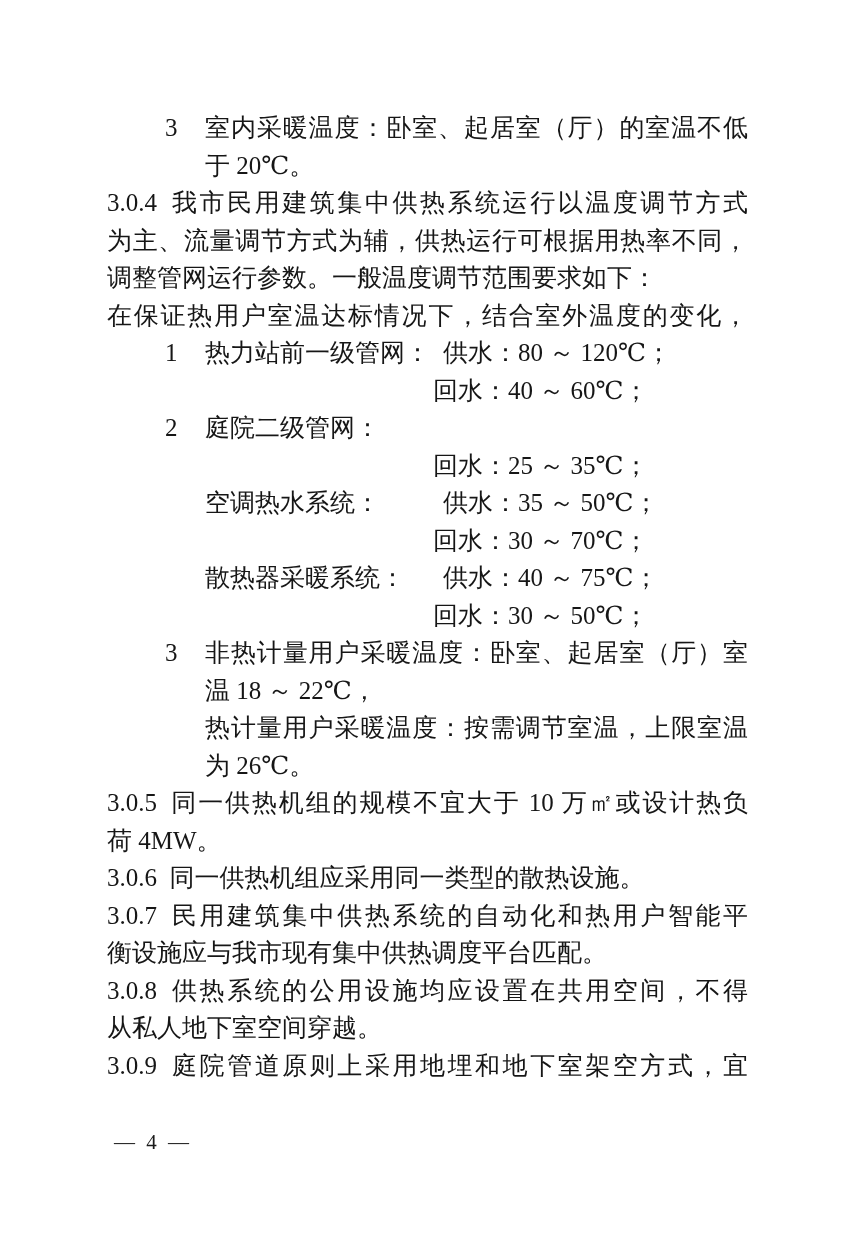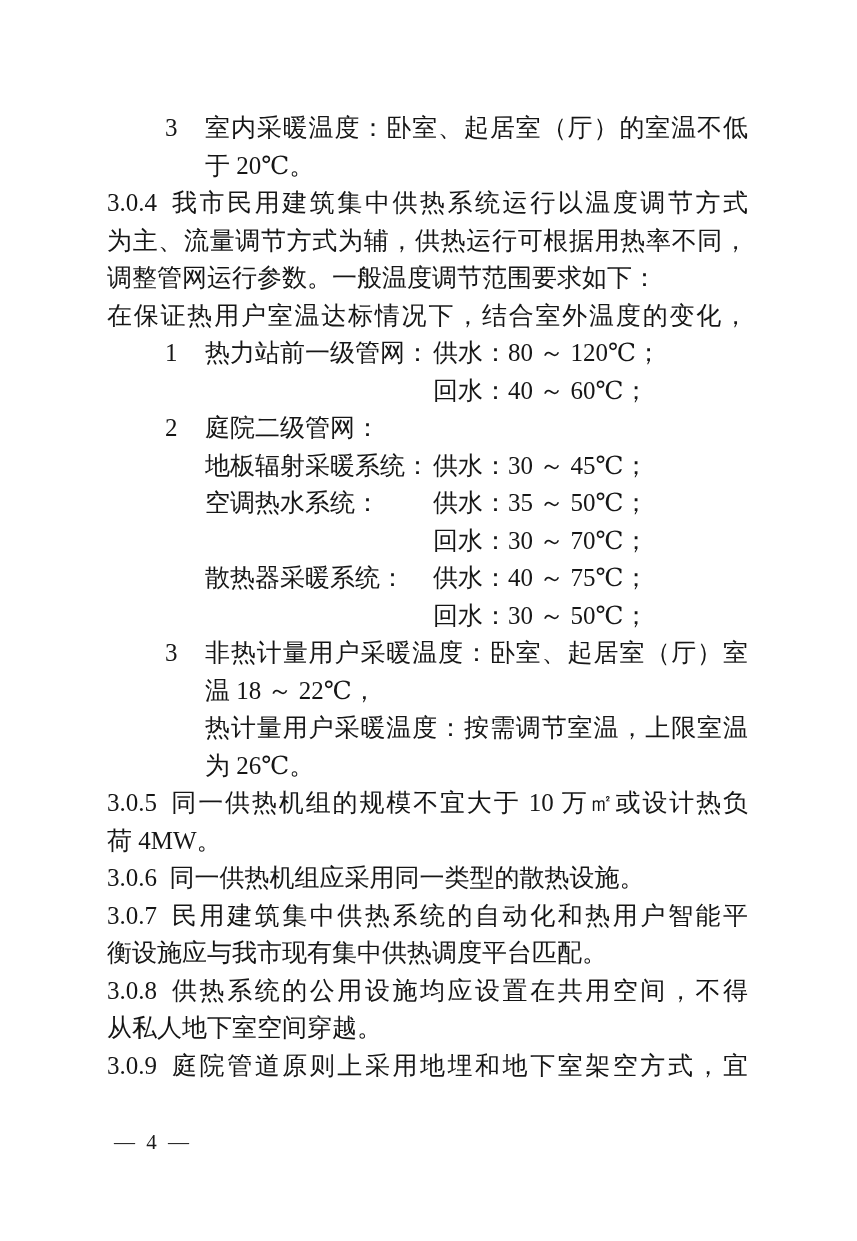--- a/index.html
+++ b/index.html
@@ -33,21 +33,21 @@
   }
   .k-hang, .k-indent, .k-labelvalue { padding-left: 98px; }
   .k-value { padding-left: 326px; }
   .num {
     position: absolute;
     left: 58px;
     top: 0;
   }
   .val {
     position: absolute;
-    left: 326px;
+    left: 336px;
     top: 0;
     white-space: nowrap;
   }
   .lbl { white-space: nowrap; }
   .page-number {
     position: absolute;
     left: 114px;
     top: 1126px;
     font-size: 21px;
     line-height: 32px;
@@ -62,21 +62,21 @@
   <div class="lines">
       <div class="line k-hang justify"><span class="num">3</span><span class="txt">室内采暖温度：卧室、起居室（厅）的室温不低</span></div>
       <div class="line k-indent"><span class="txt">于 20℃。</span></div>
       <div class="line k-flow justify"><span class="txt">3.0.4 我市民用建筑集中供热系统运行以温度调节方式</span></div>
       <div class="line k-flow justify"><span class="txt">为主、流量调节方式为辅，供热运行可根据用热率不同，</span></div>
       <div class="line k-flow"><span class="txt">调整管网运行参数。一般温度调节范围要求如下：</span></div>
       <div class="line k-flow justify"><span class="txt">在保证热用户室温达标情况下，结合室外温度的变化，</span></div>
       <div class="line k-hang"><span class="num">1</span><span class="lbl">热力站前一级管网：</span><span class="val">供水：80 ～ 120℃；</span></div>
       <div class="line k-value"><span class="txt">回水：40 ～ 60℃；</span></div>
       <div class="line k-hang"><span class="num">2</span><span class="txt">庭院二级管网：</span></div>
-      <div class="line k-labelvalue"><span class="lbl">地板辐射采暖系统：</span><span class="val">供水：30 ～ 45℃；</span></div>
+      <div class="line k-value"><span class="txt">回水：25 ～ 35℃；</span></div>
       <div class="line k-labelvalue"><span class="lbl">空调热水系统：</span><span class="val">供水：35 ～ 50℃；</span></div>
       <div class="line k-value"><span class="txt">回水：30 ～ 70℃；</span></div>
       <div class="line k-labelvalue"><span class="lbl">散热器采暖系统：</span><span class="val">供水：40 ～ 75℃；</span></div>
       <div class="line k-value"><span class="txt">回水：30 ～ 50℃；</span></div>
       <div class="line k-hang justify"><span class="num">3</span><span class="txt">非热计量用户采暖温度：卧室、起居室（厅）室</span></div>
       <div class="line k-indent"><span class="txt">温 18 ～ 22℃，</span></div>
       <div class="line k-indent justify"><span class="txt">热计量用户采暖温度：按需调节室温，上限室温</span></div>
       <div class="line k-indent"><span class="txt">为 26℃。</span></div>
       <div class="line k-flow justify"><span class="txt">3.0.5 同一供热机组的规模不宜大于 10 万㎡或设计热负</span></div>
       <div class="line k-flow"><span class="txt">荷 4MW。</span></div>

